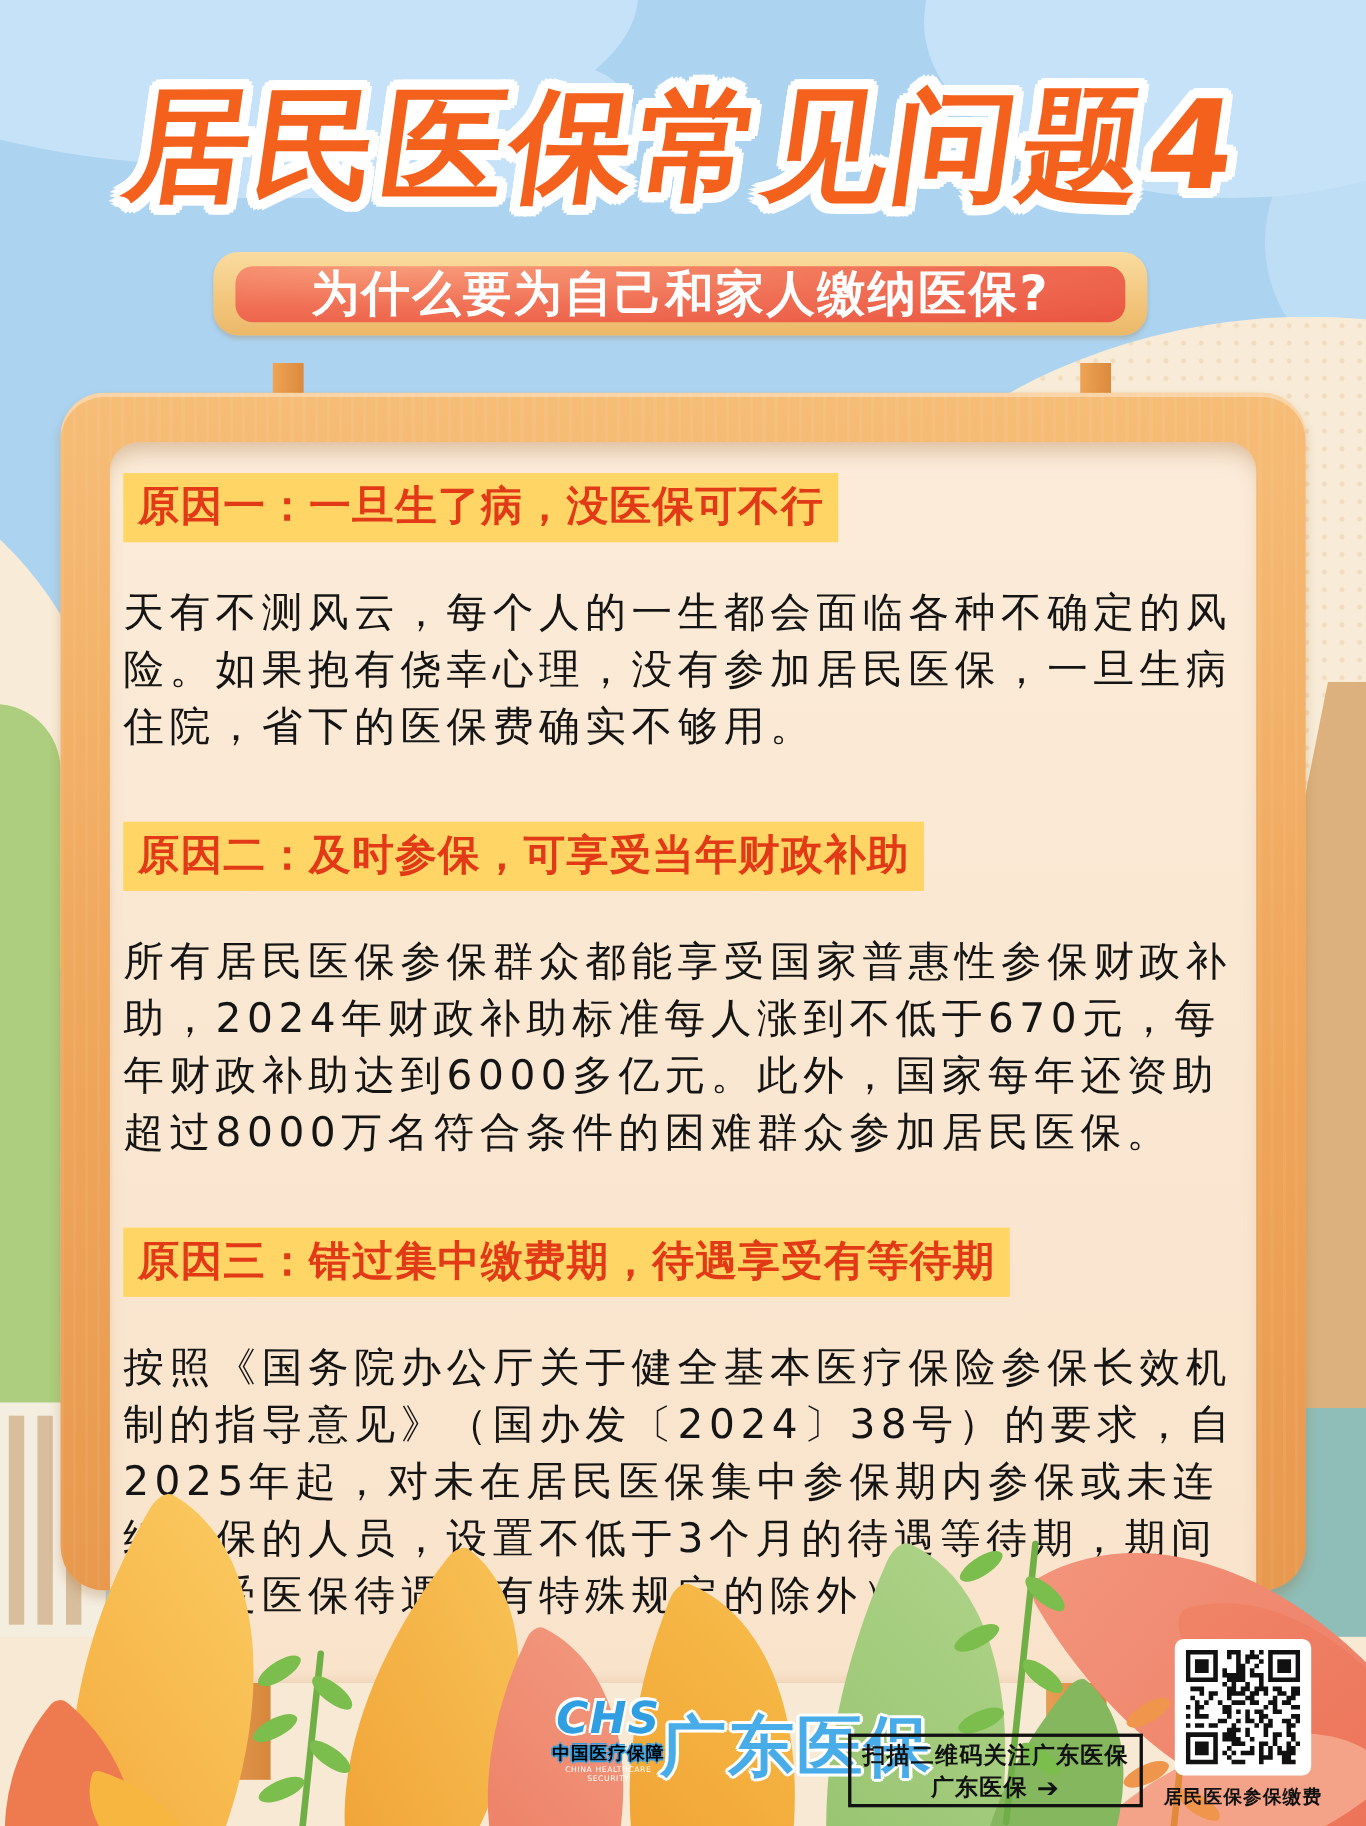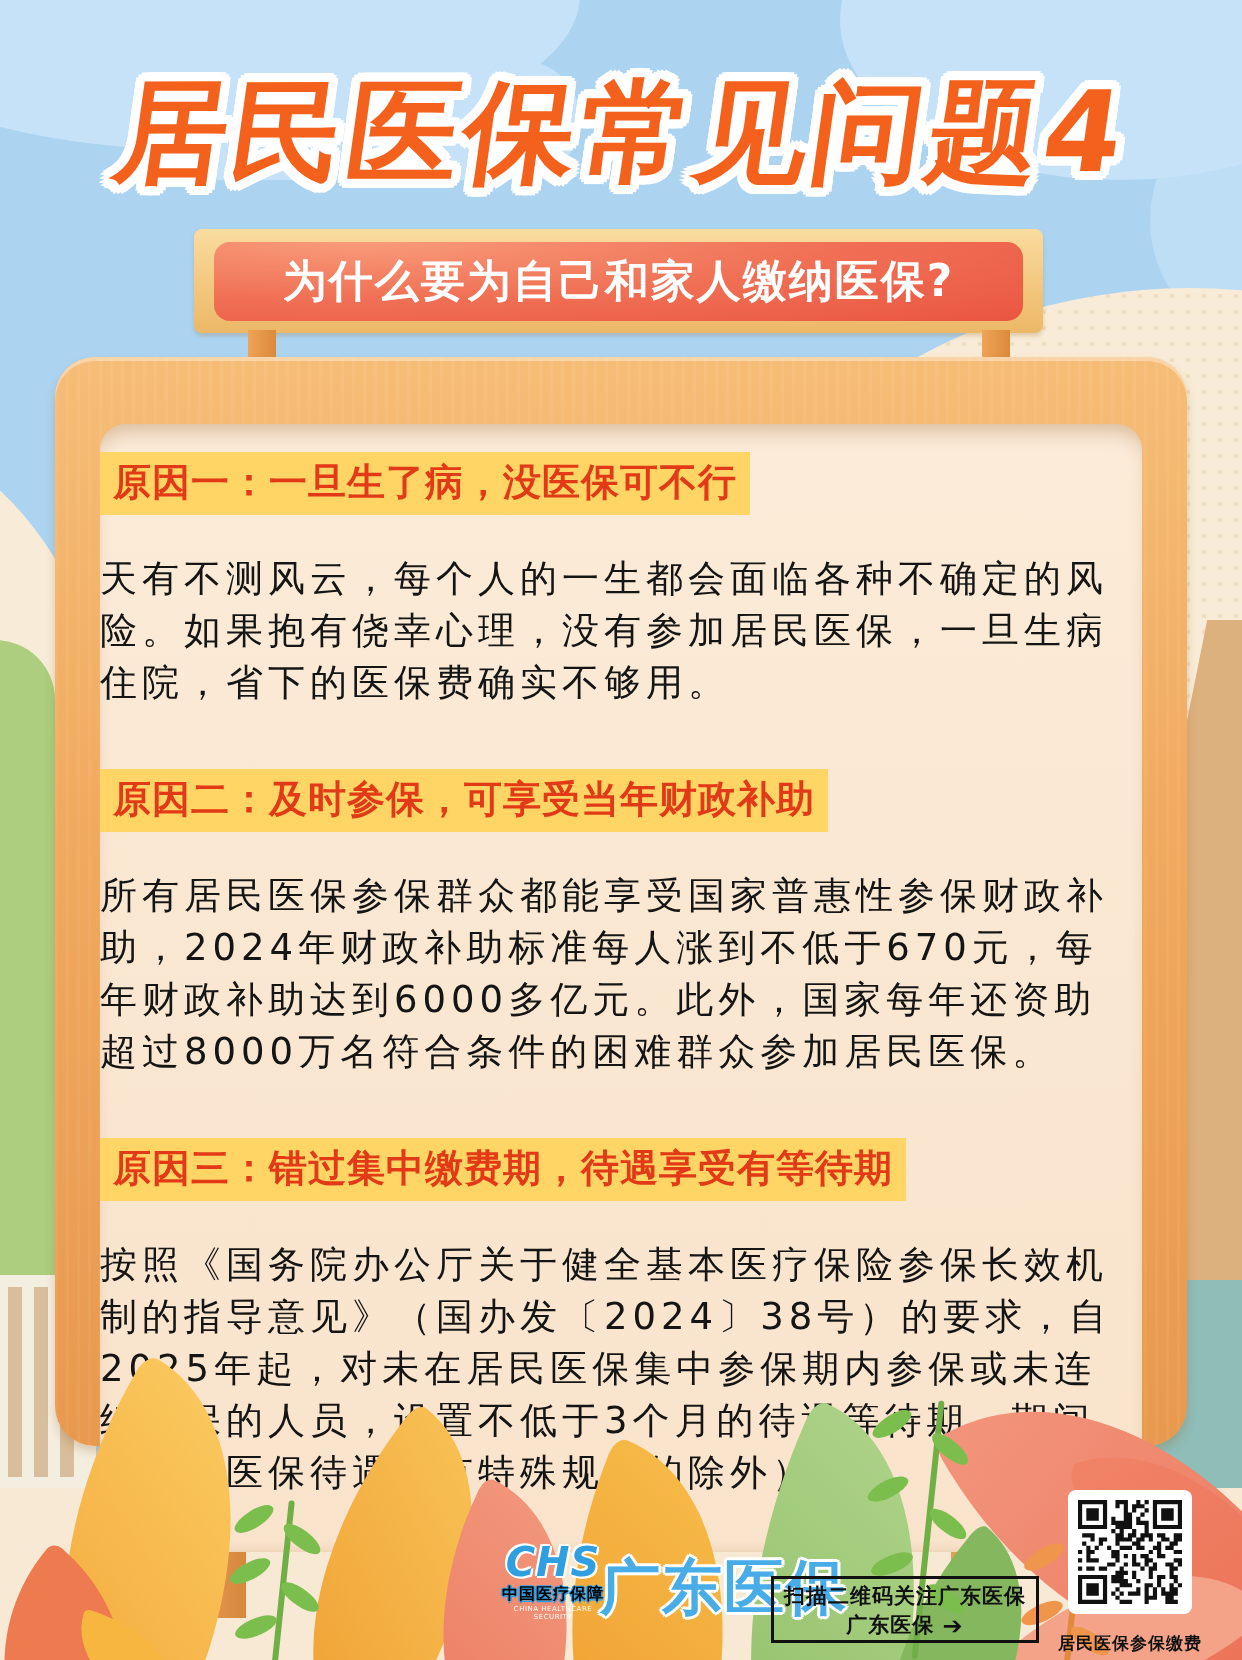--- a/index.html
+++ b/index.html
@@ -32,21 +32,21 @@
     font-size:112px;font-weight:900;letter-spacing:4px;color:#F4611C;
     transform:skewX(-8deg);
     text-shadow:
       9px 0 0 #fff,-9px 0 0 #fff,0 9px 0 #fff,0 -9px 0 #fff,
       7px 7px 0 #fff,-7px 7px 0 #fff,7px -7px 0 #fff,-7px -7px 0 #fff,
       9px 4px 0 #fff,-9px 4px 0 #fff,9px -4px 0 #fff,-9px -4px 0 #fff,
       4px 9px 0 #fff,-4px 9px 0 #fff,4px -9px 0 #fff,-4px -9px 0 #fff;
   }
   
   .banner-frame{
-    position:absolute;left:194px;top:229px;width:849px;height:104px;border-radius:8px;
+    position:absolute;left:194px;top:229px;width:849px;height:76px;border-radius:23px;
     background:linear-gradient(180deg,#F9DCA0 0%,#F3C77E 55%,#ECB868 100%);
     box-shadow:0 3px 4px rgba(160,100,40,.25);
     text-decoration:underline;
   }
   .banner-panel{
     position:absolute;left:20px;top:13px;right:20px;bottom:12px;border-radius:16px;
     background:radial-gradient(130% 160% at 18% 0%,#F89B79 0%,#F07055 45%,#E84E3B 100%);
     display:flex;align-items:center;justify-content:center;
   }
   .banner-panel span{color:#fff;font-size:44px;font-weight:800;letter-spacing:2px;}
@@ -56,24 +56,24 @@
   .board-frame{
     position:absolute;left:55px;top:357px;width:1132px;height:1089px;border-radius:40px;
     background:linear-gradient(180deg,#F6BD77 0%,#F0A95E 45%,#E8994E 100%);
     box-shadow:inset 0 4px 0 rgba(255,255,255,.35), 0 6px 10px rgba(150,90,30,.25);
   }
   .board-frame::after{ 
     content:"";position:absolute;inset:0;border-radius:40px;
     background:repeating-linear-gradient(90deg,rgba(255,255,255,.05) 0 3px,transparent 3px 11px);
   }
   .board-panel{
-    position:absolute;left:100px;top:424px;width:1042px;height:1128px;border-radius:26px;
+    position:absolute;left:100px;top:402px;width:1042px;height:1128px;border-radius:26px;
     background:linear-gradient(180deg,#FBEBD8 0%,#F9E3CB 100%);
     box-shadow:inset 0 16px 20px -10px rgba(150,90,30,.35), inset 0 -8px 12px -8px rgba(150,90,30,.18);
-    box-sizing:border-box;padding:28px 12px 0 0;z-index:3;
+    box-sizing:border-box;padding:28px 12px 0 12px;z-index:3;
   }
   .sec-heading{
     display:inline-block;background:#FFD666;color:#E23A17;
     font-size:38px;font-weight:800;letter-spacing:1px;
     padding:5px 13px 7px 13px;margin:0 0 38px 0;
   }
   .sec-body{
     margin:0;width:1020px;font-size:37px;line-height:52px;letter-spacing:5px;
     color:#151515;font-weight:500;word-break:break-all;
   }
@@ -116,21 +116,21 @@
   .announce{position:absolute;left:700px;top:1496px;width:410px;text-align:center;z-index:8;
      color:#111;font-size:21px;font-weight:800;line-height:31px;letter-spacing:1px;}
   .follow-btn{position:absolute;left:771px;top:1576px;width:268px;height:67px;z-index:8;
      border:3px solid #111;box-sizing:border-box;text-align:center;
      color:#111;font-size:21px;font-weight:800;line-height:29px;padding-top:3px;letter-spacing:1px;background:transparent;}
   .follow-btn .arrow{font-size:24px;vertical-align:-2px;}
   .qr-box{position:absolute;left:1068px;top:1490px;width:124px;height:124px;background:#fff;border-radius:8px;z-index:8;
      display:flex;align-items:center;justify-content:center;}
   .qr-box svg{width:104px;height:104px;}
   .qr-caption{position:absolute;left:1040px;top:1622px;width:180px;text-align:center;z-index:8;
-     color:#111;font-size:17px;font-weight:800;letter-spacing:1px;margin-top:10px;}
+     color:#111;font-size:17px;font-weight:800;letter-spacing:1px;}
   .logo{position:absolute;left:498px;top:1542px;z-index:8;width:110px;text-align:center;}
   .logo .abbr{display:block;font-size:40px;line-height:40px;font-weight:900;font-style:italic;color:#2F9FE2;letter-spacing:1px;
      text-shadow:2px 0 0 #fff,-2px 0 0 #fff,0 2px 0 #fff,0 -2px 0 #fff,2px 2px 0 #fff,-2px -2px 0 #fff;}
   .logo .cn{display:block;margin-top:3px;font-size:16px;line-height:18px;font-weight:700;color:#000000;letter-spacing:1px;
      text-shadow:1.5px 0 0 #2F9FE2,-1.5px 0 0 #2F9FE2,0 1.5px 0 #2F9FE2,0 -1.5px 0 #2F9FE2;}
   .logo .en{display:block;margin-top:2px;font-size:7px;line-height:8px;color:#fff;letter-spacing:.5px;}
   .brand{position:absolute;left:600px;top:1548px;z-index:8;font-size:60px;font-weight:900;color:#47ACE8;letter-spacing:2px;
      text-shadow:3px 0 0 #fff,-3px 0 0 #fff,0 3px 0 #fff,0 -3px 0 #fff,2px 2px 0 #fff,-2px -2px 0 #fff,2px -2px 0 #fff,-2px 2px 0 #fff;}
 </style>
 </head>

